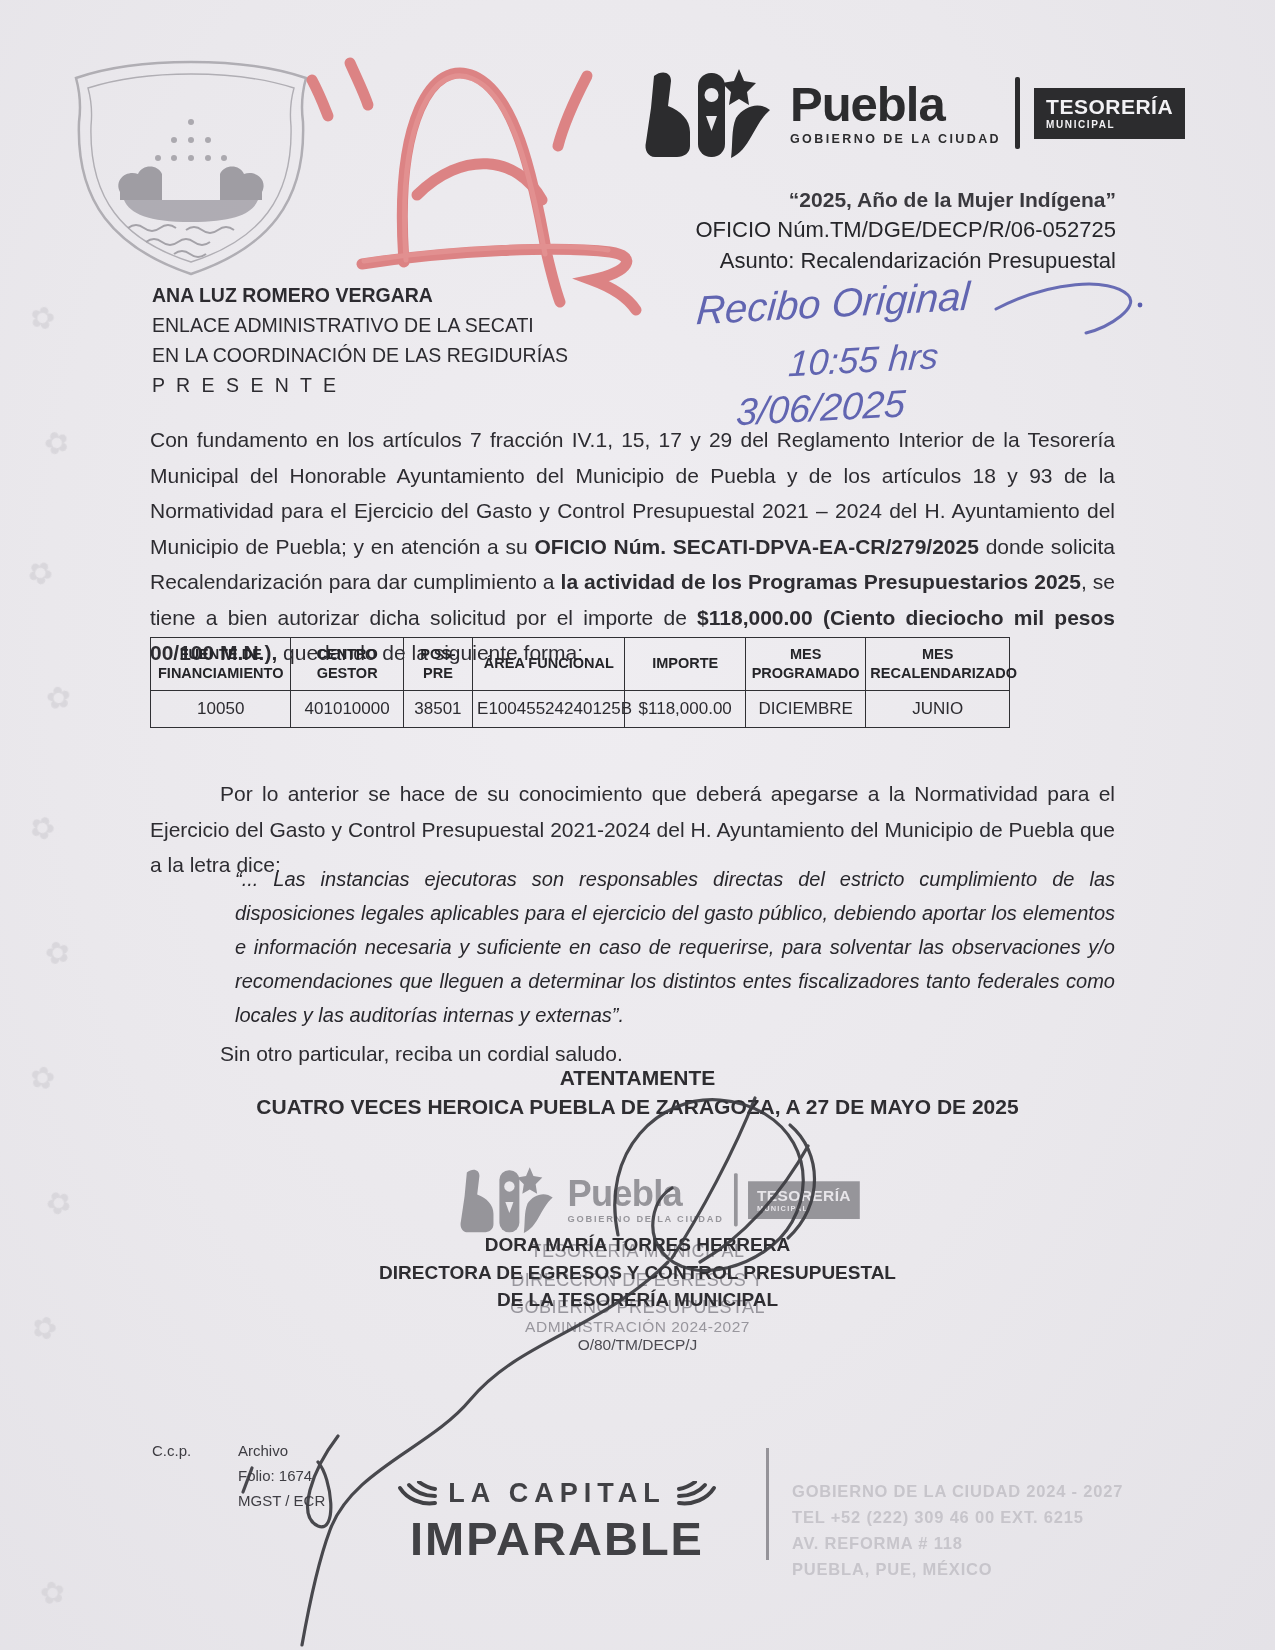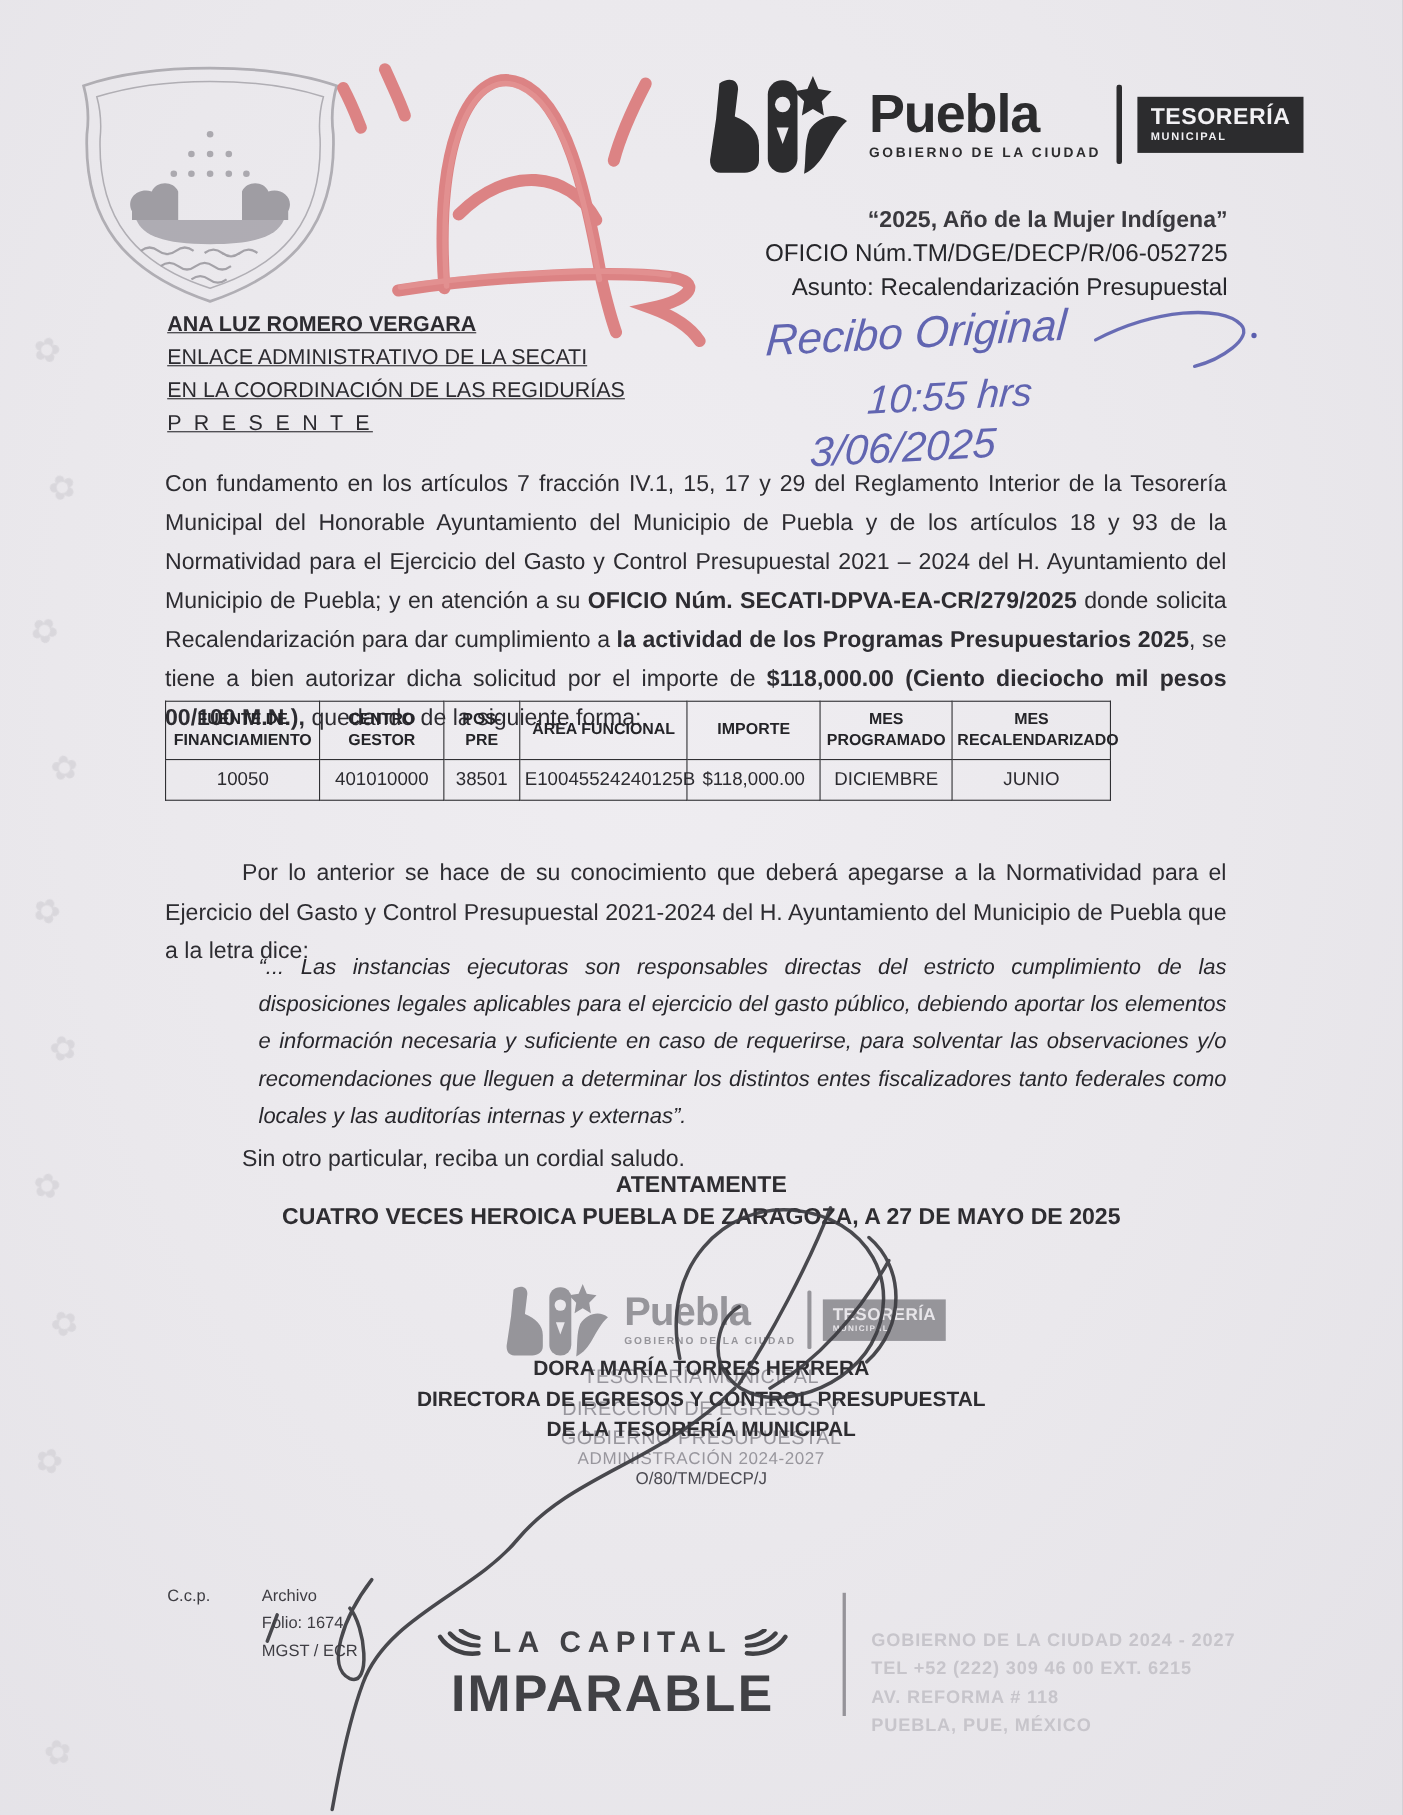--- a/index.html
+++ b/index.html
@@ -23,21 +23,21 @@
   
   .stamp .wordmark,.stamp .tagline{color:#8f8e94;}
   .stamp .brand-divider{background:#8f8e94;}
   .stamp .brand-badge{background:#8f8e94;color:#e7e5e9;}
   .stamp{opacity:.92;}
   
   .head-right{width:430px;text-align:right;}
   .legend{font-weight:600;font-size:21px;color:#3a393e;}
   .oficio,.asunto{font-weight:400;font-size:22px;color:#26262a;margin-top:5px;}
   
-  .recipient{font-size:19.5px;line-height:30px;color:#2c2b30;text-decoration:underline;}
+  .recipient{font-size:19.5px;line-height:30px;color:#2c2b30;}
   .recipient .rname{font-weight:800;}
   .recipient .presente{letter-spacing:3px;}
   
   .para{font-size:21px;line-height:35.5px;text-align:justify;color:#2d2c31;}
   .indent{text-indent:70px;margin-top:24px;}
   .quote{font-size:20px;line-height:34px;font-weight:400;font-style:italic;text-align:justify;color:#28272c;}
   .bold{font-weight:800;}
   
   table.budget{border-collapse:collapse;width:860px;table-layout:fixed;}
   table.budget th,table.budget td{border:1.7px solid #303034;}

